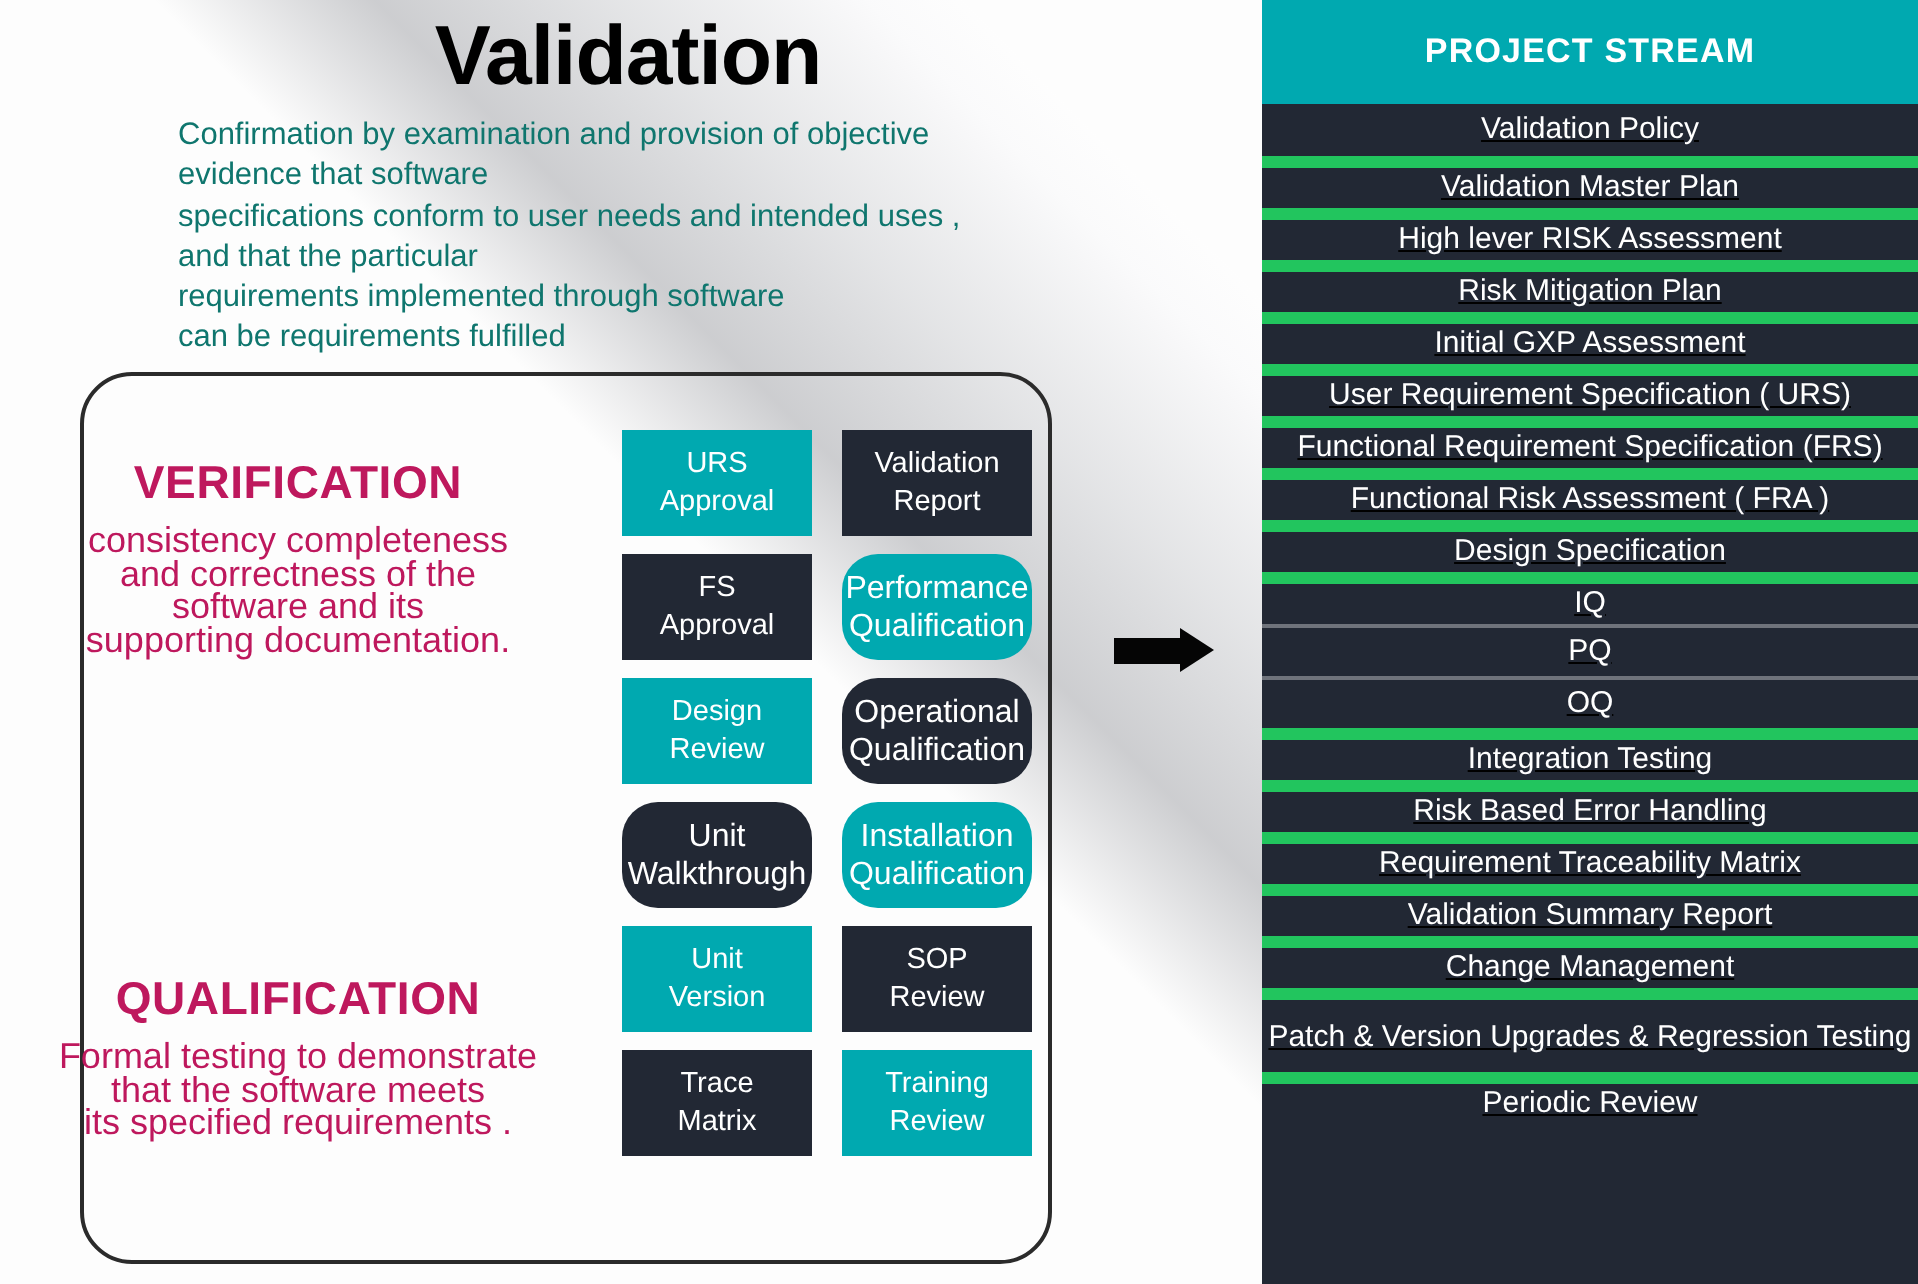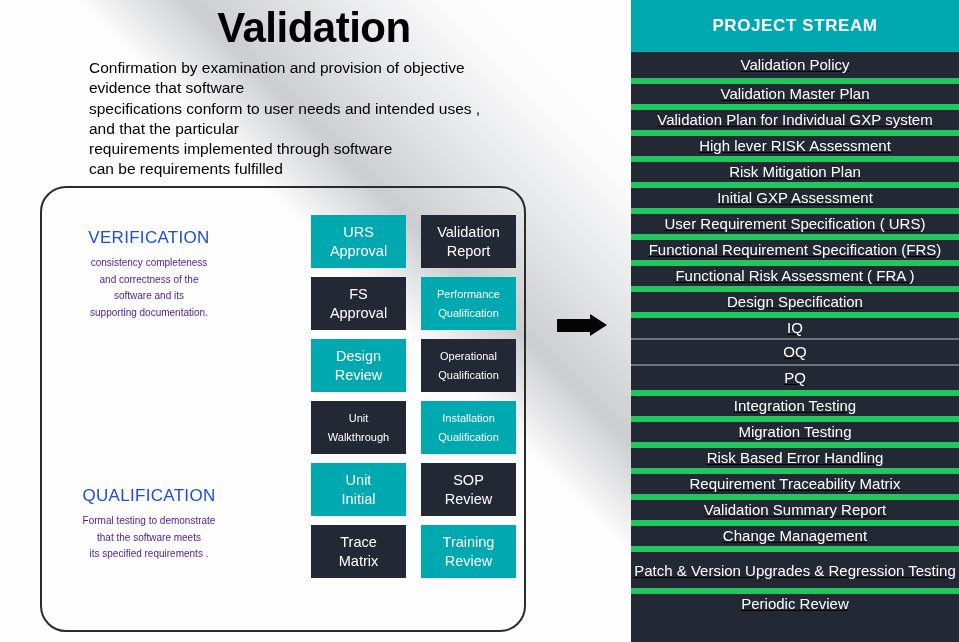--- a/index.html
+++ b/index.html
@@ -57,51 +57,51 @@
     color: #000000;
     letter-spacing: -0.5px;
     z-index: 6;
   }
   .definition {
     position: absolute;
     left: 89px; top: 58px;
     width: 520px;
     font-size: 15.5px;
     line-height: 20.3px;
-    color: #000000;
+    color: #0f766e;
     z-index: 6;
   }
   .definition div { white-space: nowrap; }
 
   
   .panel {
     position: absolute;
     left: 40px; top: 186px;
     width: 486px; height: 446px;
     border: 2.5px solid #2b2b2b;
     border-radius: 26px;
     background: transparent;
     z-index: 4;
   }
 
   
   .lbl-block { position: absolute; z-index: 7; text-align: center; width: 250px; }
   .lbl-block.verification { left: 24px; top: 228px; }
   .lbl-block.qualification { left: 24px; top: 486px; }
   .lbl-head {
-    font-size: 17px;
-    font-weight: normal;
-    color: #1d4ed8;
+    font-size: 23px;
+    font-weight: bold;
+    color: #be185d;
     letter-spacing: 0.3px;
     margin-bottom: 7px;
   }
   .lbl-body {
-    font-size: 10px;
+    font-size: 18px;
     line-height: 16.5px;
-    color: #4c1d95;
+    color: #be185d;
   }
   .lbl-body div { white-space: nowrap; }
 
   
   .boxcol { position: absolute; z-index: 7; width: 118px; padding-left: 29px; }
   .boxcol.c1 { left: 282px; top: 215px; }
   .boxcol.c2 { left: 392px; top: 215px; }
   .pbox {
     width: 95px; height: 53px;
     margin-bottom: 9px;
@@ -110,21 +110,21 @@
     align-items: center;
     justify-content: center;
     font-size: 14.5px;
     line-height: 19px;
     color: #ffffff;
     text-align: center;
   }
   .pbox span { display: block; white-space: nowrap; }
   .pbox.teal { background: #00a9b0; }
   .pbox.dark { background: #222834; }
-  .pbox.tight { font-size: 11px; }
+  .pbox.tight { font-size: 16px; border-radius: 18px; }
 
   
   .arrow {
     position: absolute;
     left: 557px; top: 314px;
     z-index: 7;
     display: flex;
     align-items: center;
   }
   .arrow .shaft {
@@ -232,21 +232,21 @@
       <div class="pbox teal">
         <span>Design</span>
         <span>Review</span>
       </div>
       <div class="pbox dark tight">
         <span>Unit</span>
         <span>Walkthrough</span>
       </div>
       <div class="pbox teal">
         <span>Unit</span>
-        <span>Initial</span>
+        <span>Version</span>
       </div>
       <div class="pbox dark">
         <span>Trace</span>
         <span>Matrix</span>
       </div>
     </div>
   <div class="boxcol c2" id="col-right">
       <div class="pbox dark">
         <span>Validation</span>
         <span>Report</span>
@@ -276,33 +276,31 @@
   <div class="arrow">
     <div class="shaft"></div>
     <div class="head"></div>
   </div>
 
   <div class="stream">
     <div class="stream-head">PROJECT STREAM</div>
     <div class="stream-list" id="stream-list">
         <div class="stream-row nb">Validation Policy</div>
         <div class="stream-row">Validation Master Plan</div>
-        <div class="stream-row">Validation Plan for Individual GXP system</div>
         <div class="stream-row">High lever RISK Assessment</div>
         <div class="stream-row">Risk Mitigation Plan</div>
         <div class="stream-row">Initial GXP Assessment</div>
         <div class="stream-row">User Requirement Specification ( URS)</div>
         <div class="stream-row">Functional Requirement Specification (FRS)</div>
         <div class="stream-row">Functional Risk Assessment ( FRA )</div>
         <div class="stream-row">Design Specification</div>
         <div class="stream-row">IQ</div>
+        <div class="stream-row thin-gap">PQ</div>
         <div class="stream-row thin-gap">OQ</div>
-        <div class="stream-row thin-gap">PQ</div>
         <div class="stream-row">Integration Testing</div>
-        <div class="stream-row">Migration Testing</div>
         <div class="stream-row">Risk Based Error Handling</div>
         <div class="stream-row">Requirement Traceability Matrix</div>
         <div class="stream-row">Validation Summary Report</div>
         <div class="stream-row">Change Management</div>
         <div class="stream-row two-line">Patch &amp; Version Upgrades &amp; Regression Testing</div>
         <div class="stream-row">Periodic Review</div>
       </div>
   </div>
 
 </div>

